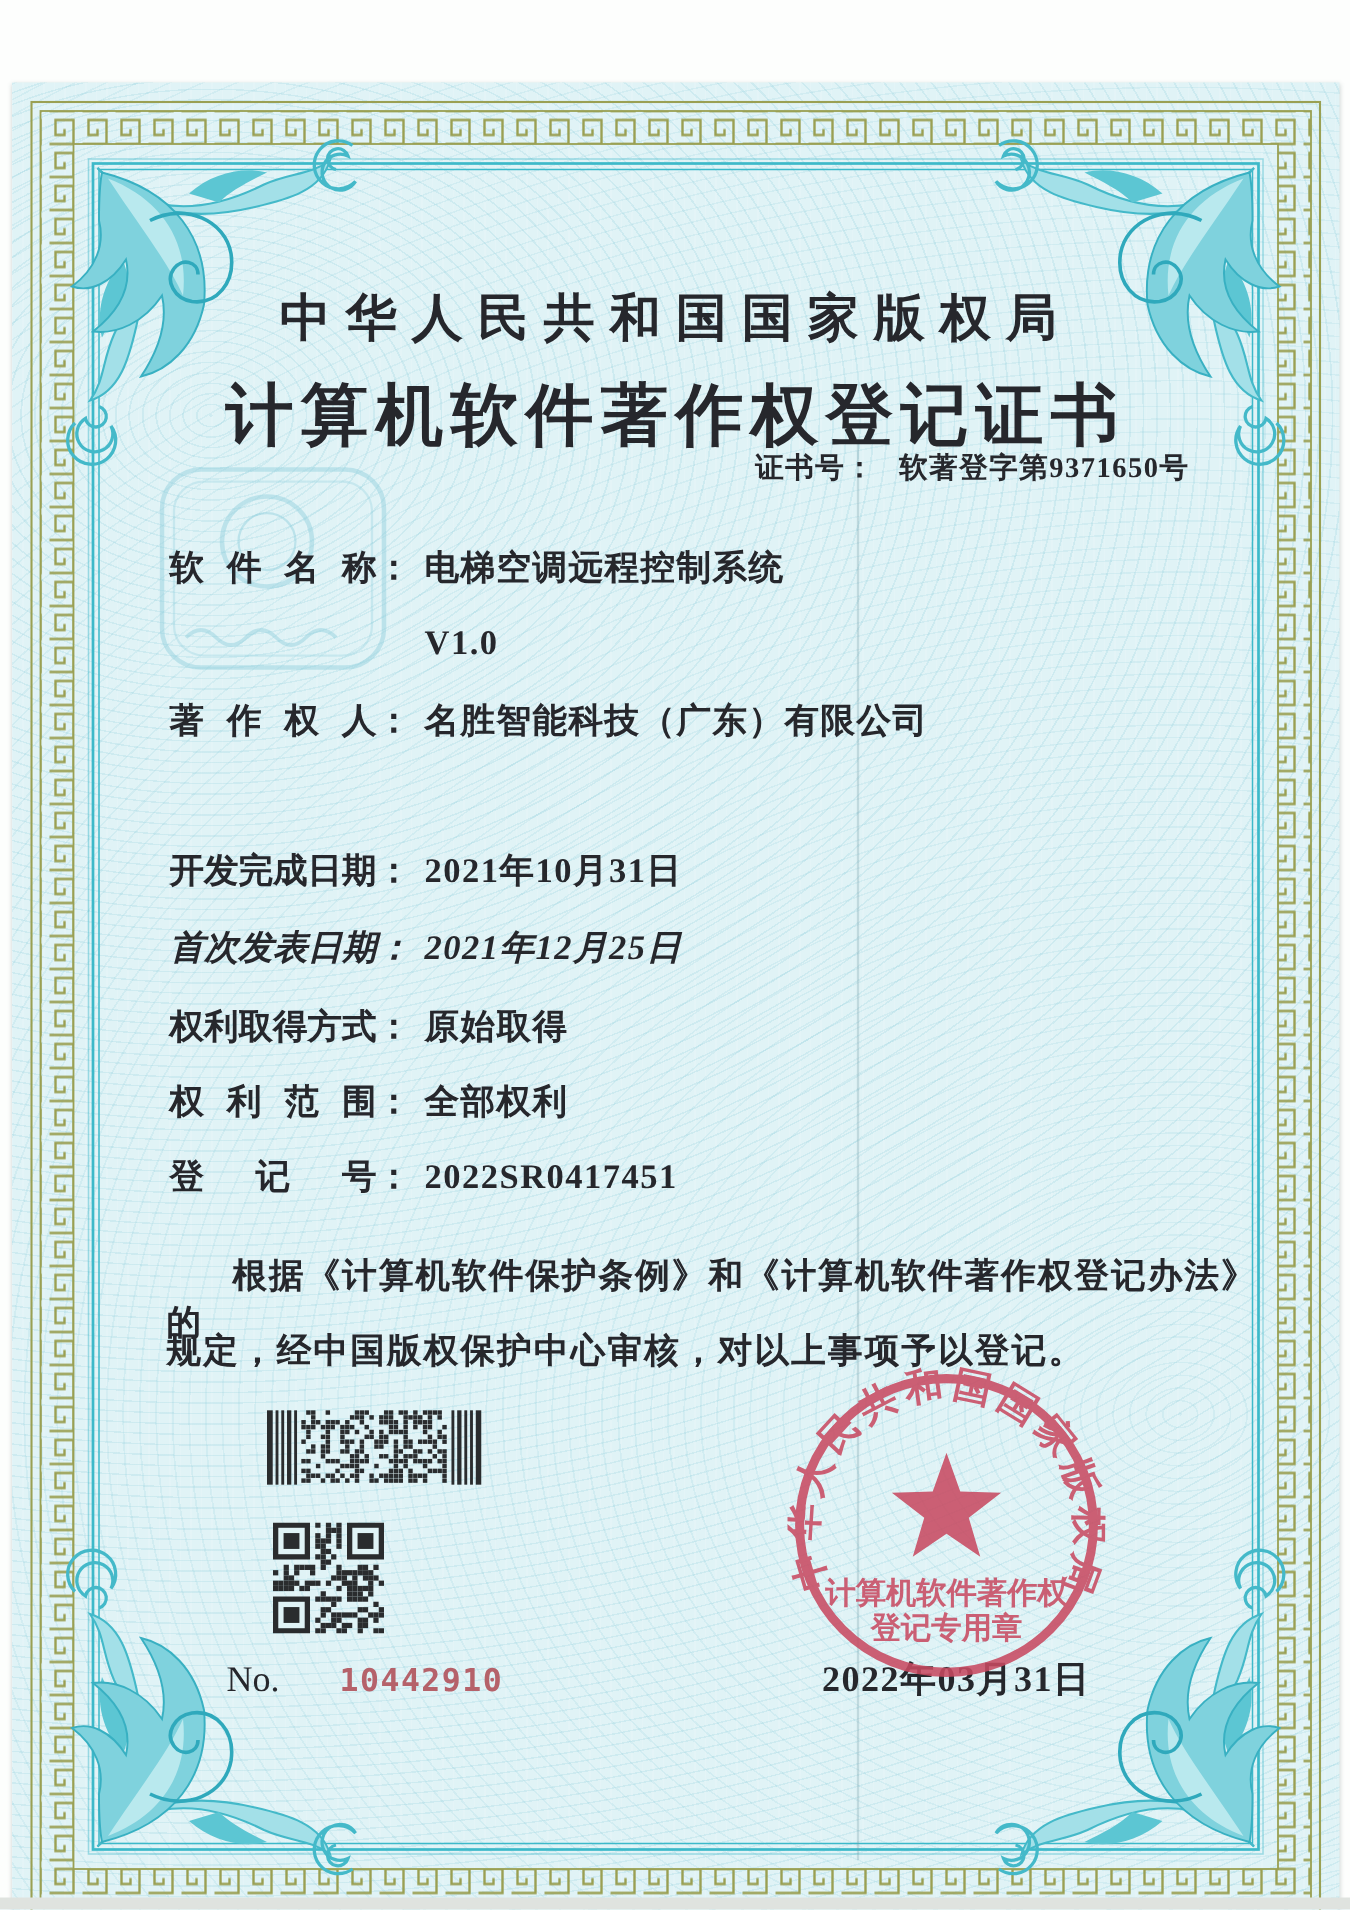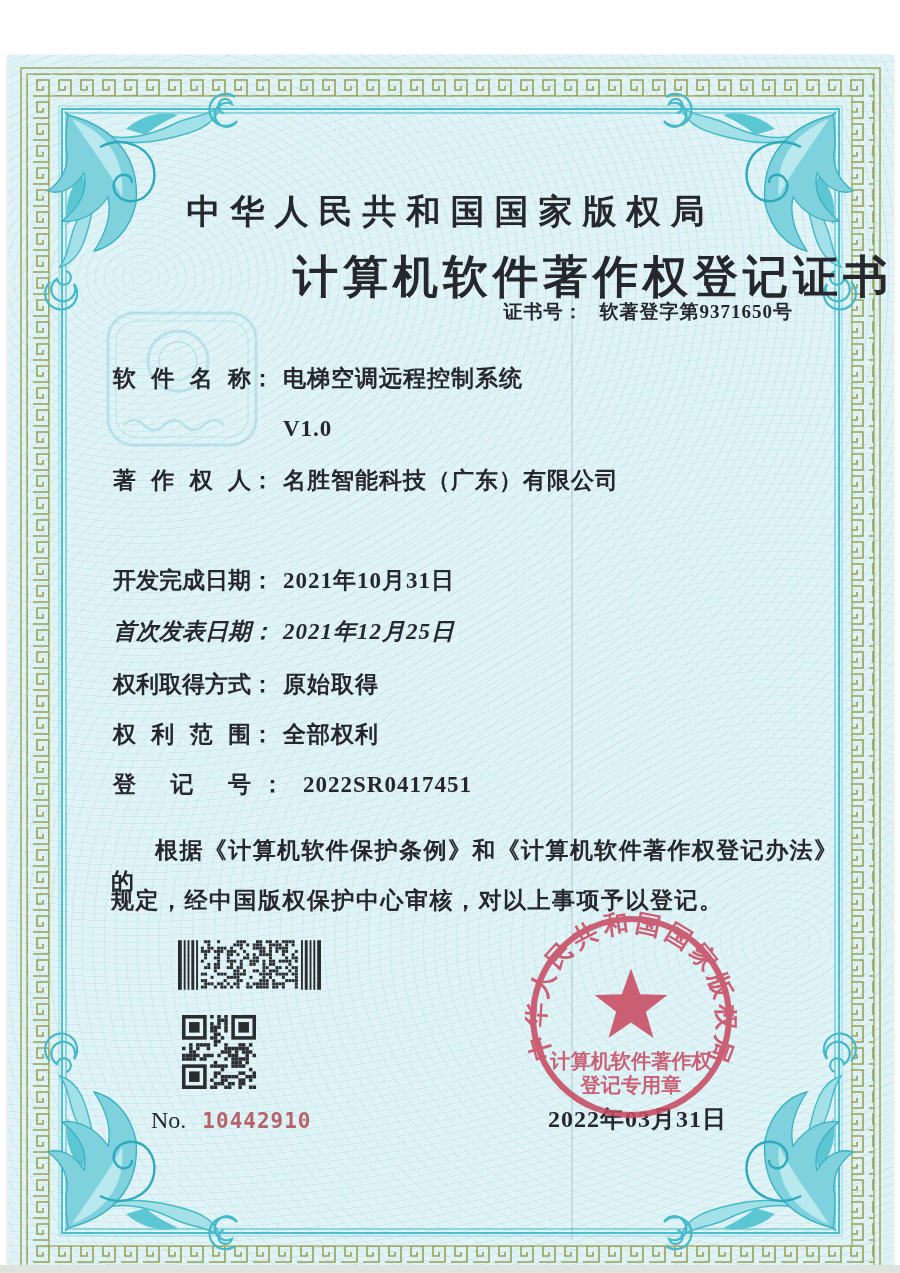--- a/index.html
+++ b/index.html
@@ -16,36 +16,36 @@
       repeating-radial-gradient(900px 700px at 15% 18%, rgba(130,200,215,.20) 0 1.2px, rgba(130,200,215,0) 1.2px 9px),
       repeating-radial-gradient(1100px 850px at 88% 72%, rgba(130,200,215,.16) 0 1.2px, rgba(130,200,215,0) 1.2px 11px),
       repeating-linear-gradient(90deg, rgba(255,255,255,.12) 0 1px, rgba(255,255,255,0) 1px 7px),
       #e0f3f6;
     box-shadow:0 1px 3px rgba(60,80,80,.25);
     margin-top:45px;
   }
   .frame{position:absolute;left:0;top:0;width:885px;height:1233px;}
   .abs{position:absolute;}
   .title1{top:134px;left:0;width:100%;text-align:center;font-size:34px;font-weight:700;letter-spacing:10px;}
-  .title2{top:192px;left:0;width:100%;text-align:right;font-size:45px;font-weight:800;letter-spacing:5px;}
+  .title2{top:192px;left:0;width:100%;text-align:center;font-size:45px;font-weight:800;letter-spacing:5px;}
   .certno{top:244px;right:100px;font-size:19px;font-weight:700;letter-spacing:1px;}
   .certno .cl{margin-right:16px;}
   .row{left:105px;font-size:23px;font-weight:700;display:flex;align-items:baseline;}
   .lbl{display:inline-block;width:138px;text-align:justify;text-align-last:justify;}
   .colon{display:inline-block;width:22px;}
   .val{padding-left:10px;letter-spacing:1px;}
   .val2{left:275px;font-size:23px;font-weight:700;letter-spacing:1px;}
   .r0{top:308px;} .r0b{top:361px;} .r1{top:410px;} .r2{top:510px;}
-  .r3{top:561px;font-style:italic;} .r4{top:614px;} .r5{top:664px;} .r6{top:714px;gap:10px;}
+  .r3{top:561px;font-style:italic;} .r4{top:614px;} .r5{top:664px;} .r6{top:714px;}
   .stmt{left:103px;width:727px;font-size:23px;font-weight:600;letter-spacing:1px;}
   .s1{top:780px;text-indent:44px;text-align:justify;text-align-last:justify;}
   .s2{top:830px;letter-spacing:1.5px;}
   .barcode{left:170px;top:884px;}
   .qr{left:174px;top:960px;}
-  .serial{left:143px;top:1052px;font-size:24px;display:flex;align-items:baseline;}
+  .serial{left:143px;top:1052px;font-size:24px;display:flex;align-items:baseline;gap:24px;}
   .serial .num{margin-left:16px;font-family:"DejaVu Sans Mono",monospace;font-size:21px;letter-spacing:1px;color:#b5626a;font-weight:700;}
   .date{left:540px;top:1048px;font-size:24px;font-weight:700;letter-spacing:1px;}
   .seal{left:517px;top:856px;opacity:.87;}
 </style>
 </head>
 <body>
 
 <div class="paper">
 
   <svg class="frame" viewBox="0 0 885 1233">

